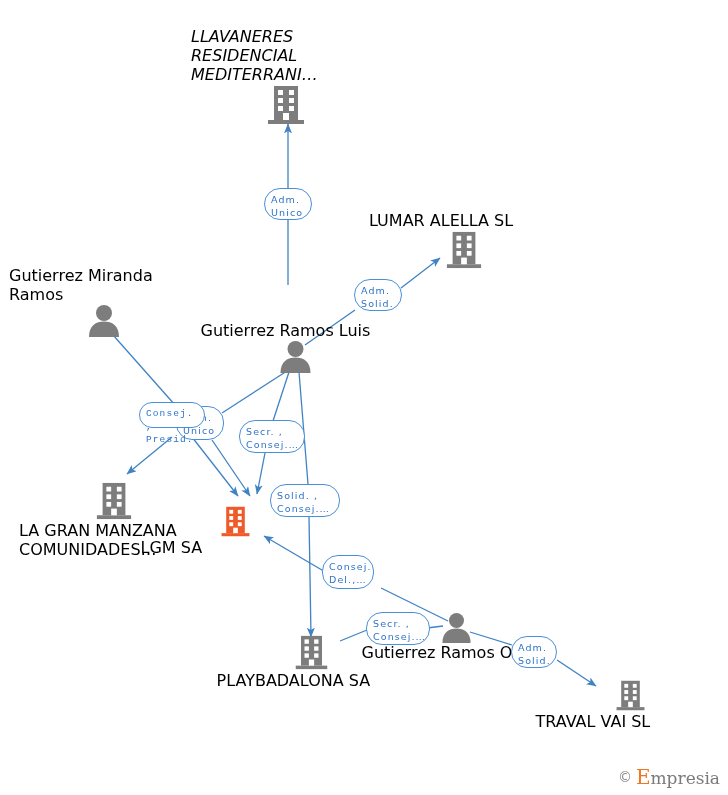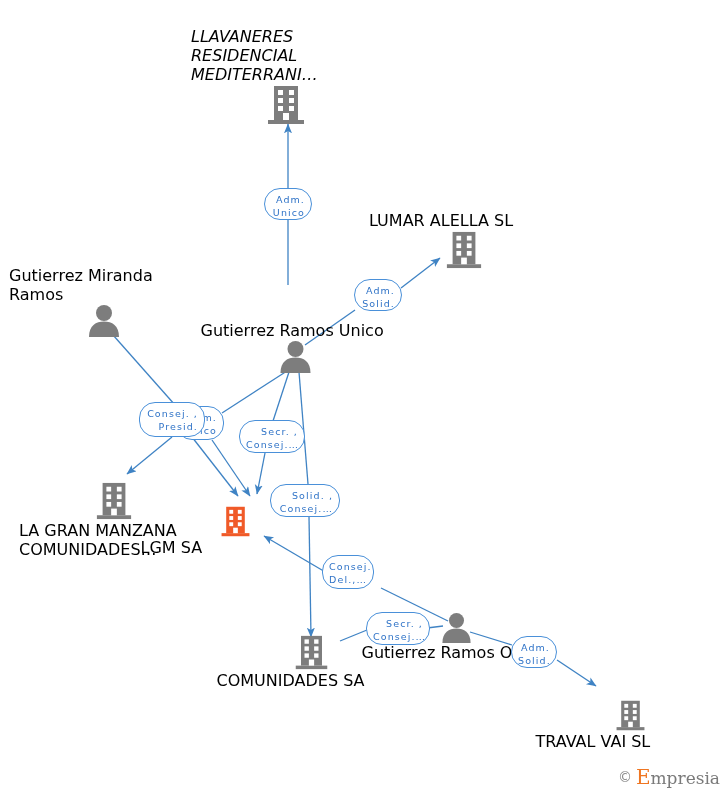--- a/index.html
+++ b/index.html
@@ -8,21 +8,21 @@
   svg.edges{position:absolute;left:0;top:0;width:728px;height:795px;pointer-events:none;}
 
   .node{position:absolute;}
   .node .glyph{display:block;margin:0 auto;}
   .cap-above{position:absolute;left:50%;transform:translateX(-50%);bottom:100%;width:190px;}
   .cap-below{position:absolute;left:50%;transform:translateX(-50%);top:100%;width:190px;}
 
   .relbox{
     position:absolute;background:#ffffff;border:1px solid #4a90d9;border-radius:16px;
     color:#2f73c7;font-size:9.5px;line-height:13px;letter-spacing:1.1px;
-    text-align:right;padding:4px 6px 4px 6px;white-space:pre-line;
+    text-align:left;padding:4px 6px 4px 6px;white-space:pre-line;
     box-sizing:border-box;
   }
 
   .logo{position:absolute;right:8px;bottom:6px;display:flex;align-items:center;gap:4px;}
   .logo .c{color:#8a8a8a;font-size:14px;}
   .logo .word{font-family:"DejaVu Serif","Liberation Serif",serif;font-size:17px;color:#7a7a7a;}
   .logo .word .e{color:#ef7622;font-size:20px;}
 </style>
 </head>
 <body>
@@ -118,21 +118,21 @@
 Ramos</div>
     <svg class="glyph" width="32" height="33" viewBox="0 0 32 33">
       <circle cx="16" cy="9" r="8" fill="#7d7d7d"></circle>
       <path d="M1,33 C1,21.5 8,17.5 16,17.5 C24,17.5 31,21.5 31,33 Z" fill="#7d7d7d"></path>
     </svg>
   </div>
 
   <div class="node person" style="left:279px;top:340px;width:33px;">
     <div class="cap-above">Gutierrez
 Ramos
-Unico</div>
+Luis</div>
     <svg class="glyph" width="33" height="33" viewBox="0 0 32 33">
       <circle cx="16" cy="9" r="8" fill="#7d7d7d"></circle>
       <path d="M1,33 C1,21.5 8,17.5 16,17.5 C24,17.5 31,21.5 31,33 Z" fill="#7d7d7d"></path>
     </svg>
   </div>
 
   <div class="node company" style="left:94px;top:481px;width:40px;">
     <div class="cap-below">LA GRAN
 MANZANA
 COMUNIDADES…</div>
@@ -162,21 +162,21 @@
         <rect x="12" y="14" width="5" height="5"></rect>
           <rect x="23" y="14" width="5" height="5"></rect>
         <rect x="12" y="22" width="5" height="5"></rect>
           <rect x="23" y="22" width="5" height="5"></rect>
         <rect x="17" y="29" width="6" height="7"></rect>
       </g>
     </svg>
   </div>
 
   <div class="node company" style="left:294px;top:634px;width:35px;">
-    <div class="cap-below">COMUNIDADES SA</div>
+    <div class="cap-below">PLAYBADALONA SA</div>
     <svg class="glyph" width="35" height="37" viewBox="0 0 40 42">
       <rect x="8" y="2" width="24" height="34" fill="#7d7d7d"></rect>
       <rect x="2" y="36" width="36" height="4" fill="#7d7d7d"></rect>
       <g fill="#ffffff">
         <rect x="12" y="6" width="5" height="5"></rect>
           <rect x="23" y="6" width="5" height="5"></rect>
         <rect x="12" y="14" width="5" height="5"></rect>
           <rect x="23" y="14" width="5" height="5"></rect>
         <rect x="12" y="22" width="5" height="5"></rect>
           <rect x="23" y="22" width="5" height="5"></rect>
@@ -188,21 +188,21 @@
   <div class="node person" style="left:441px;top:612px;width:31px;">
     <div class="cap-below">Gutierrez
 Ramos
 Oscar</div>
     <svg class="glyph" width="31" height="31" viewBox="0 0 32 33">
       <circle cx="16" cy="9" r="8" fill="#7d7d7d"></circle>
       <path d="M1,33 C1,21.5 8,17.5 16,17.5 C24,17.5 31,21.5 31,33 Z" fill="#7d7d7d"></path>
     </svg>
   </div>
 
-  <div class="node company" style="left:615px;top:699px;width:31px;text-decoration:underline;">
+  <div class="node company" style="left:615px;top:679px;width:31px;text-decoration:underline;">
     <div class="cap-below">TRAVAL VAI SL</div>
     <svg class="glyph" width="31" height="33" viewBox="0 0 40 42">
       <rect x="8" y="2" width="24" height="34" fill="#7d7d7d"></rect>
       <rect x="2" y="36" width="36" height="4" fill="#7d7d7d"></rect>
       <g fill="#ffffff">
         <rect x="12" y="6" width="5" height="5"></rect>
           <rect x="23" y="6" width="5" height="5"></rect>
         <rect x="12" y="14" width="5" height="5"></rect>
           <rect x="23" y="14" width="5" height="5"></rect>
         <rect x="12" y="22" width="5" height="5"></rect>
@@ -214,21 +214,21 @@
 
   <div class="relbox" style="left:264px;top:188px;width:48px;height:32px;">Adm.
 Unico</div>
 
   <div class="relbox" style="left:354px;top:279px;width:48px;height:32px;">Adm.
 Solid.</div>
 
   <div class="relbox" style="left:176px;top:406px;width:48px;height:34px;z-index:1;">Adm.
 Unico</div>
 
-  <div class="relbox" style="left:139px;top:402px;width:66px;height:35px;z-index:2;">Consej. ,
+  <div class="relbox" style="left:139px;top:402px;width:66px;height:26px;z-index:2;font-family:Liberation Mono, monospace;">Consej. ,
 Presid.</div>
 
   <div class="relbox" style="left:239px;top:420px;width:66px;height:33px;">Secr. ,
 Consej.…</div>
 
   <div class="relbox" style="left:270px;top:484px;width:70px;height:33px;">Solid. ,
 Consej.…</div>
 
   <div class="relbox" style="left:322px;top:555px;width:52px;height:34px;">Consej.
 Del.,…</div>

